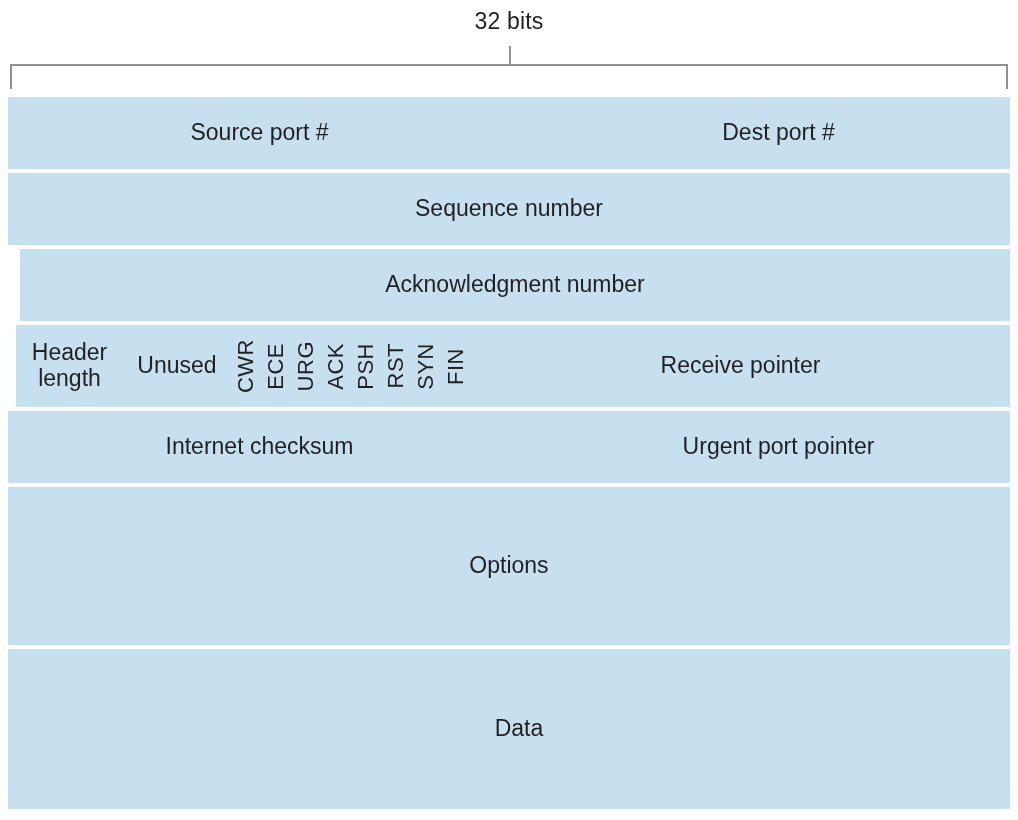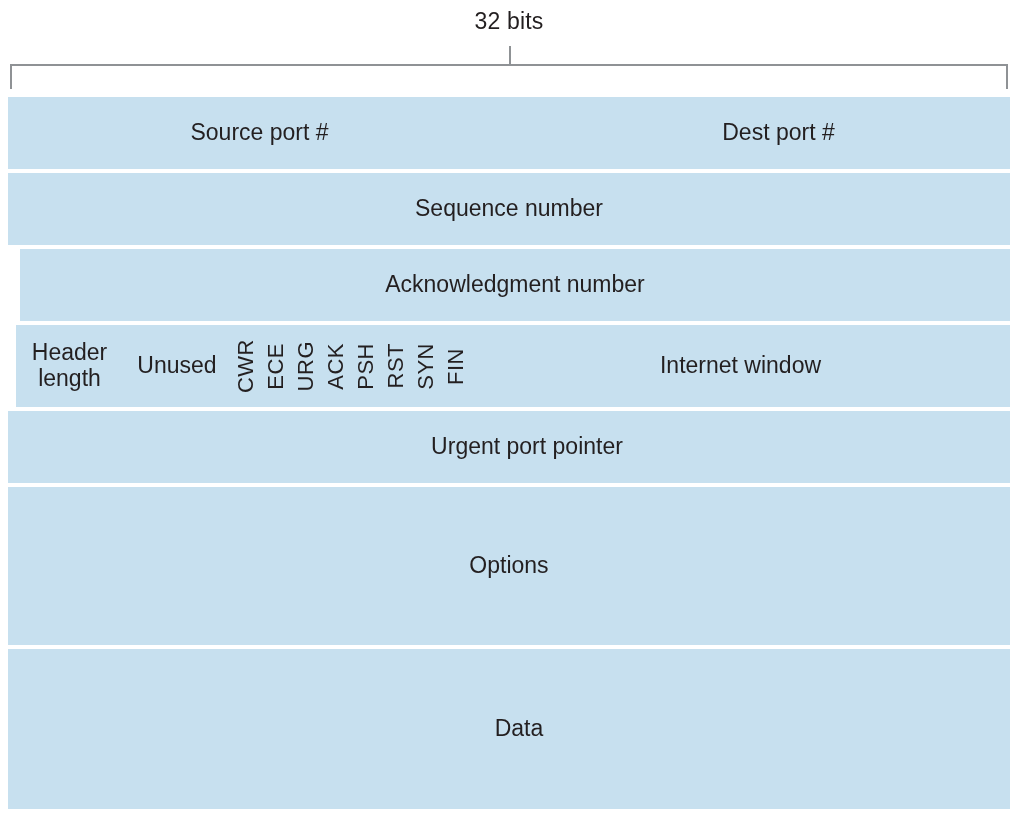--- a/index.html
+++ b/index.html
@@ -176,24 +176,25 @@
       <div class="cell h-flags flag">
           <span>RST</span>
         </div>
       <div class="cell h-flags flag">
           <span>SYN</span>
         </div>
       <div class="cell h-flags flag">
           <span>FIN</span>
         </div>
 
-      <div class="cell h-flags recv-win">Internet window</div>
-    </div>
-
-    <div class="row">
+      <div class="cell h-flags recv-win">Receive pointer</div>
+    </div>
+
+    <div class="row">
+      <div class="cell h-cksum half-left">Internet checksum</div>
       <div class="cell h-cksum half-right">Urgent port pointer</div>
     </div>
 
     <div class="row">
       <div class="cell h-opts full">Options</div>
     </div>
 
     <div class="row">
       <div class="cell h-data full">Data</div>
     </div>

